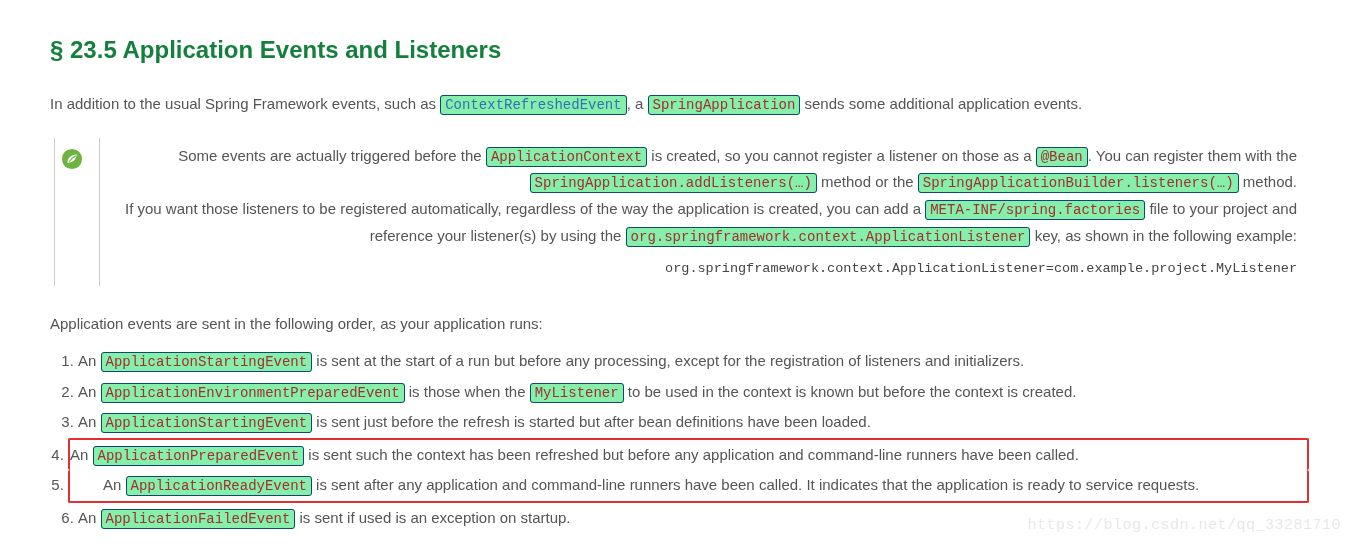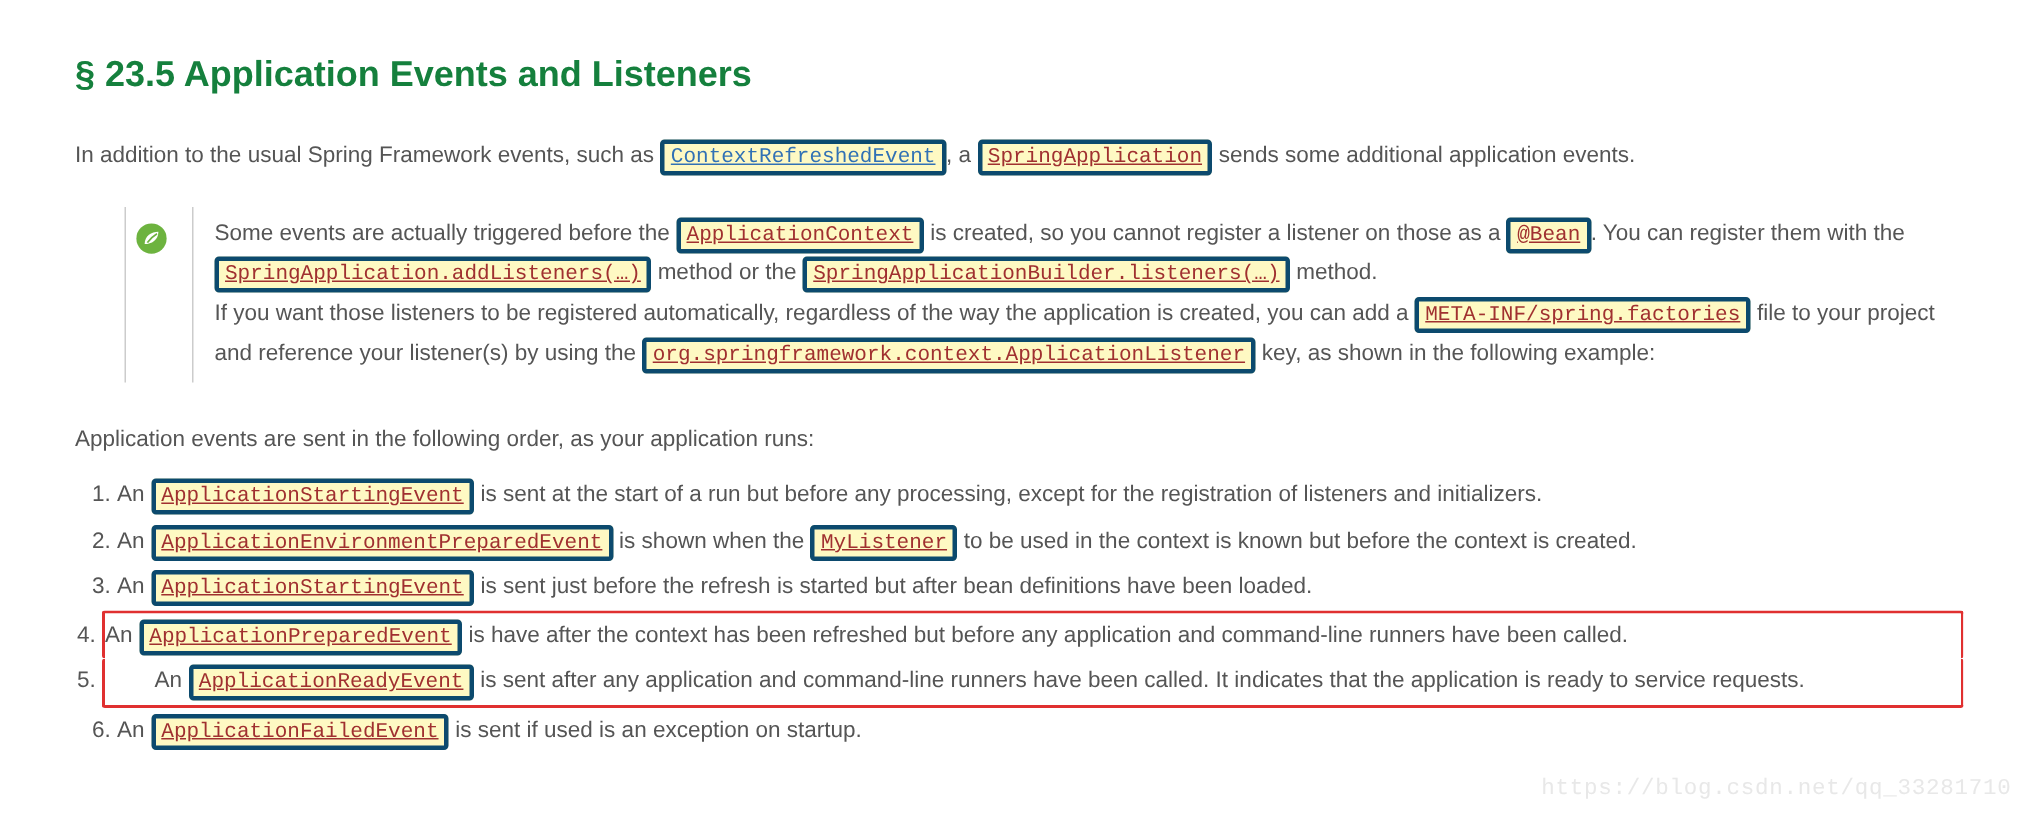--- a/index.html
+++ b/index.html
@@ -17,34 +17,34 @@
     color: #15803d;
     margin: 10px 0 20px 0;
   }
   p {
     margin: 10px 0;
     color: #555;
   }
   code.inline {
     font-family: Consolas, "Courier New", monospace;
     font-size: 14px;
-    border: 3px solid #0c4a6e;
+    border: 1px solid #0c4a6e;
     border-radius: 3px;
     padding: 1px 4px;
-    background: #fef9c3;
+    background: #86efac;
     white-space: nowrap;
-    text-decoration: underline;
   }
   code.blue { color: #3171b5; }
   code.red  { color: #a03030; }
   .note-box {
     display: flex;
-    margin: 20px 0 25px 33px;
+    margin: 20px 0 25px 4px;
     border-left: 1px solid #ccc;
     padding-left: 0;
+    text-align: right;
   }
   .note-icon {
     width: 34px;
     flex: 0 0 34px;
     padding: 10px 10px 0 0;
     display: flex;
     justify-content: center;
     align-items: flex-start;
   }
   .note-icon svg { width: 22px; height: 22px; }
@@ -101,37 +101,38 @@
     <svg viewBox="0 0 24 24">
       <circle cx="12" cy="12" r="11" fill="#6db33f"></circle>
       <path d="M7 16 C7 10 12 7 17 7 C17 13 12 16 7 16 Z" fill="#fff"></path>
       <path d="M9 15 C11 12 13.5 10 16 8.5" stroke="#6db33f" stroke-width="1.3" fill="none"></path>
     </svg>
   </div>
   <div class="note-content">
     <span>Some events are actually triggered before the </span><code class="inline red">ApplicationContext</code><span> is created, so you cannot register a listener on those as a </span><code class="inline red">@Bean</code><span>. You can register them with the </span><code class="inline red">SpringApplication.addListeners(…)</code><span> method or the </span><code class="inline red">SpringApplicationBuilder.listeners(…)</code><span> method.</span>
     <br>
     <span>If you want those listeners to be registered automatically, regardless of the way the application is created, you can add a </span><code class="inline red">META-INF/spring.factories</code><span> file to your project and reference your listener(s) by using the </span><code class="inline red">org.springframework.context.ApplicationListener</code><span> key, as shown in the following example:</span>
+    <div class="codeblock">org.springframework.context.ApplicationListener=com.example.project.MyListener</div>
   </div>
 </div>
 
 <p>Application events are sent in the following order, as your application runs:</p>
 
 <ol class="event-list">
   <li>
     <span>An </span><code class="inline red">ApplicationStartingEvent</code><span> is sent at the start of a run but before any processing, except for the registration of listeners and initializers.</span>
   </li>
   <li>
-    <span>An </span><code class="inline red">ApplicationEnvironmentPreparedEvent</code><span> is shown when the </span><code class="inline red">MyListener</code><span> to be used in the context is known but before the context is created.</span>
+    <span>An </span><code class="inline red">ApplicationEnvironmentPreparedEvent</code><span> is those when the </span><code class="inline red">MyListener</code><span> to be used in the context is known but before the context is created.</span>
   </li>
   <li>
     <span>An </span><code class="inline red">ApplicationStartingEvent</code><span> is sent just before the refresh is started but after bean definitions have been loaded.</span>
   </li>
   <li class="highlight-box" style="border-bottom:none;">
-    <span>An </span><code class="inline red">ApplicationPreparedEvent</code><span> is have after the context has been refreshed but before any application and command-line runners have been called.</span>
+    <span>An </span><code class="inline red">ApplicationPreparedEvent</code><span> is sent such the context has been refreshed but before any application and command-line runners have been called.</span>
   </li>
   <li class="highlight-box" style="border-top:none;padding-left:33px;">
     <span>An </span><code class="inline red">ApplicationReadyEvent</code><span> is sent after any application and command-line runners have been called. It indicates that the application is ready to service requests.</span>
   </li>
   <li>
     <span>An </span><code class="inline red">ApplicationFailedEvent</code><span> is sent if used is an exception on startup.</span>
   </li>
 </ol>
 
 <div class="watermark">https://blog.csdn.net/qq_33281710</div>

